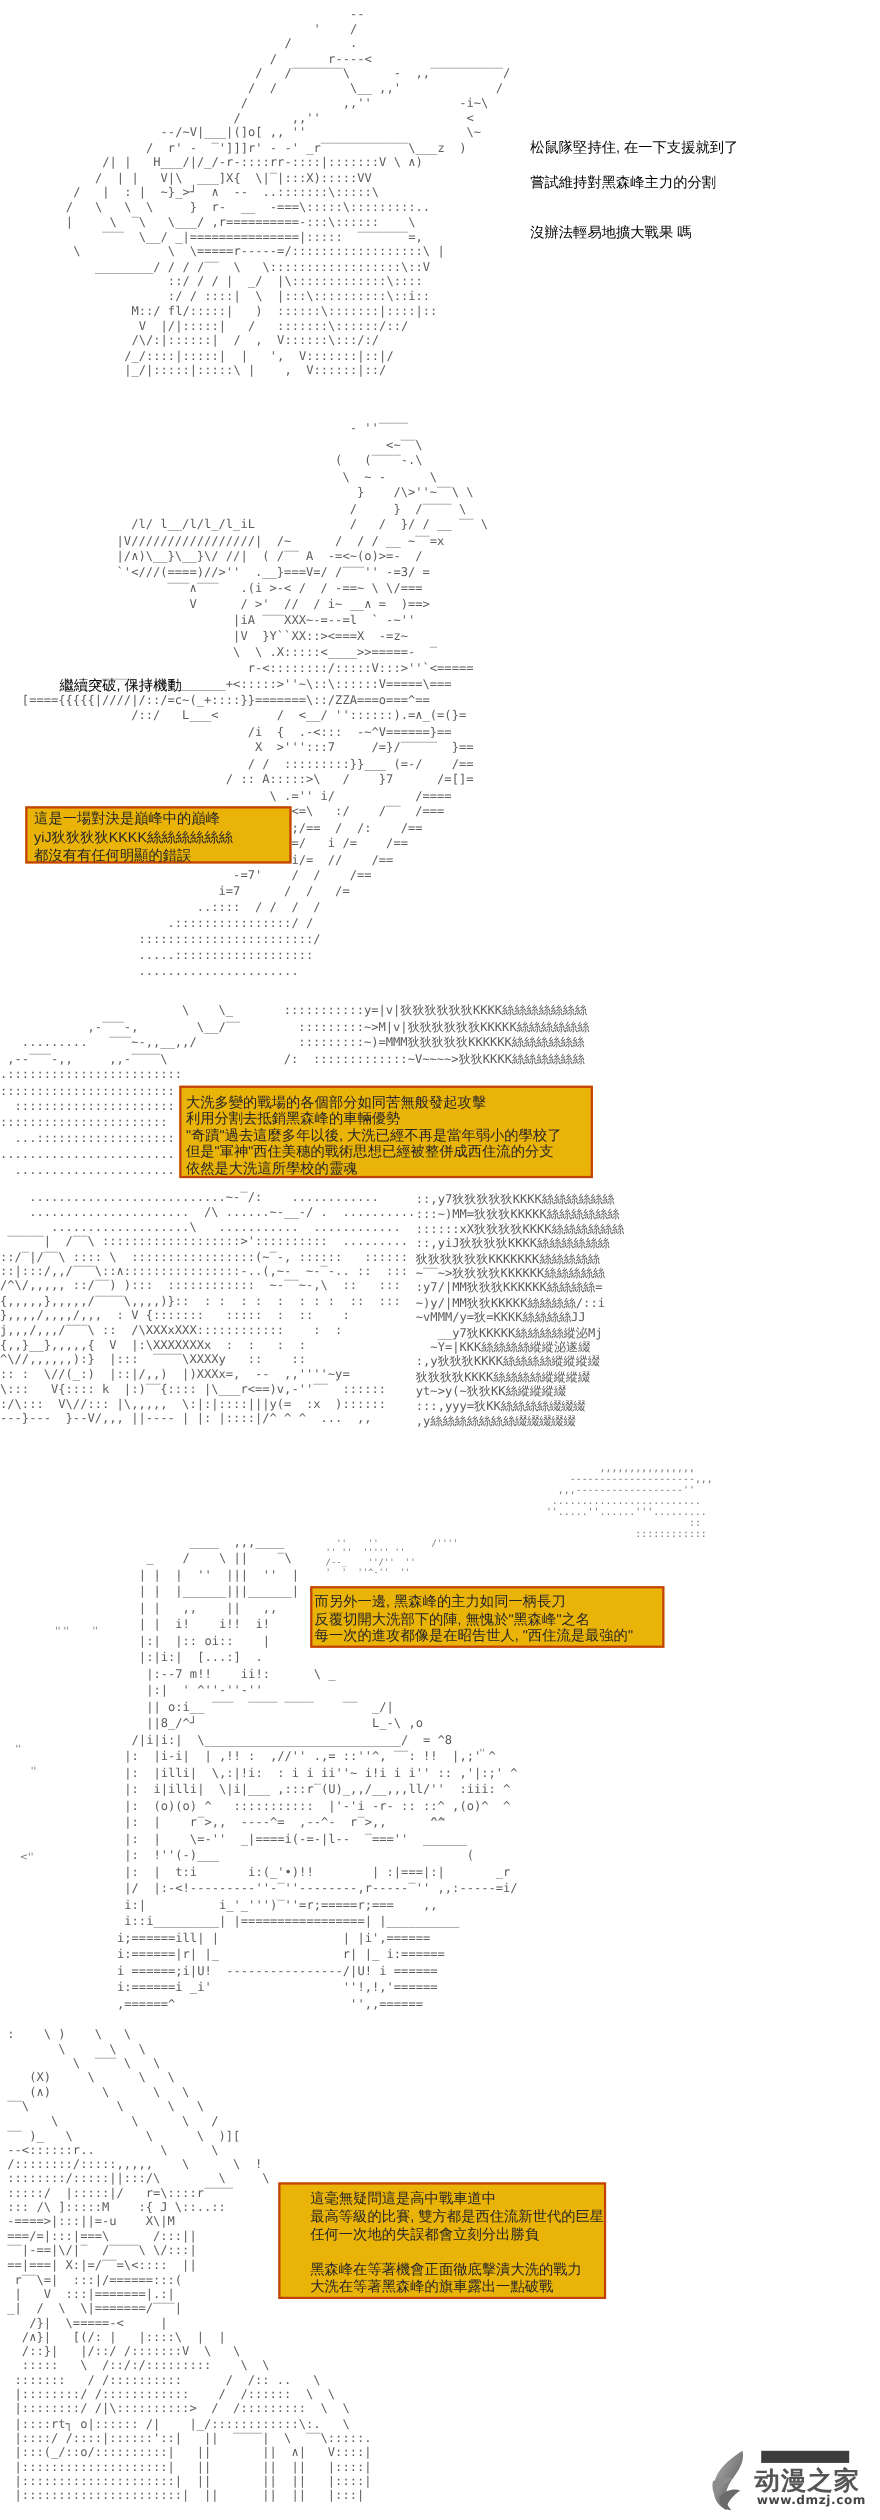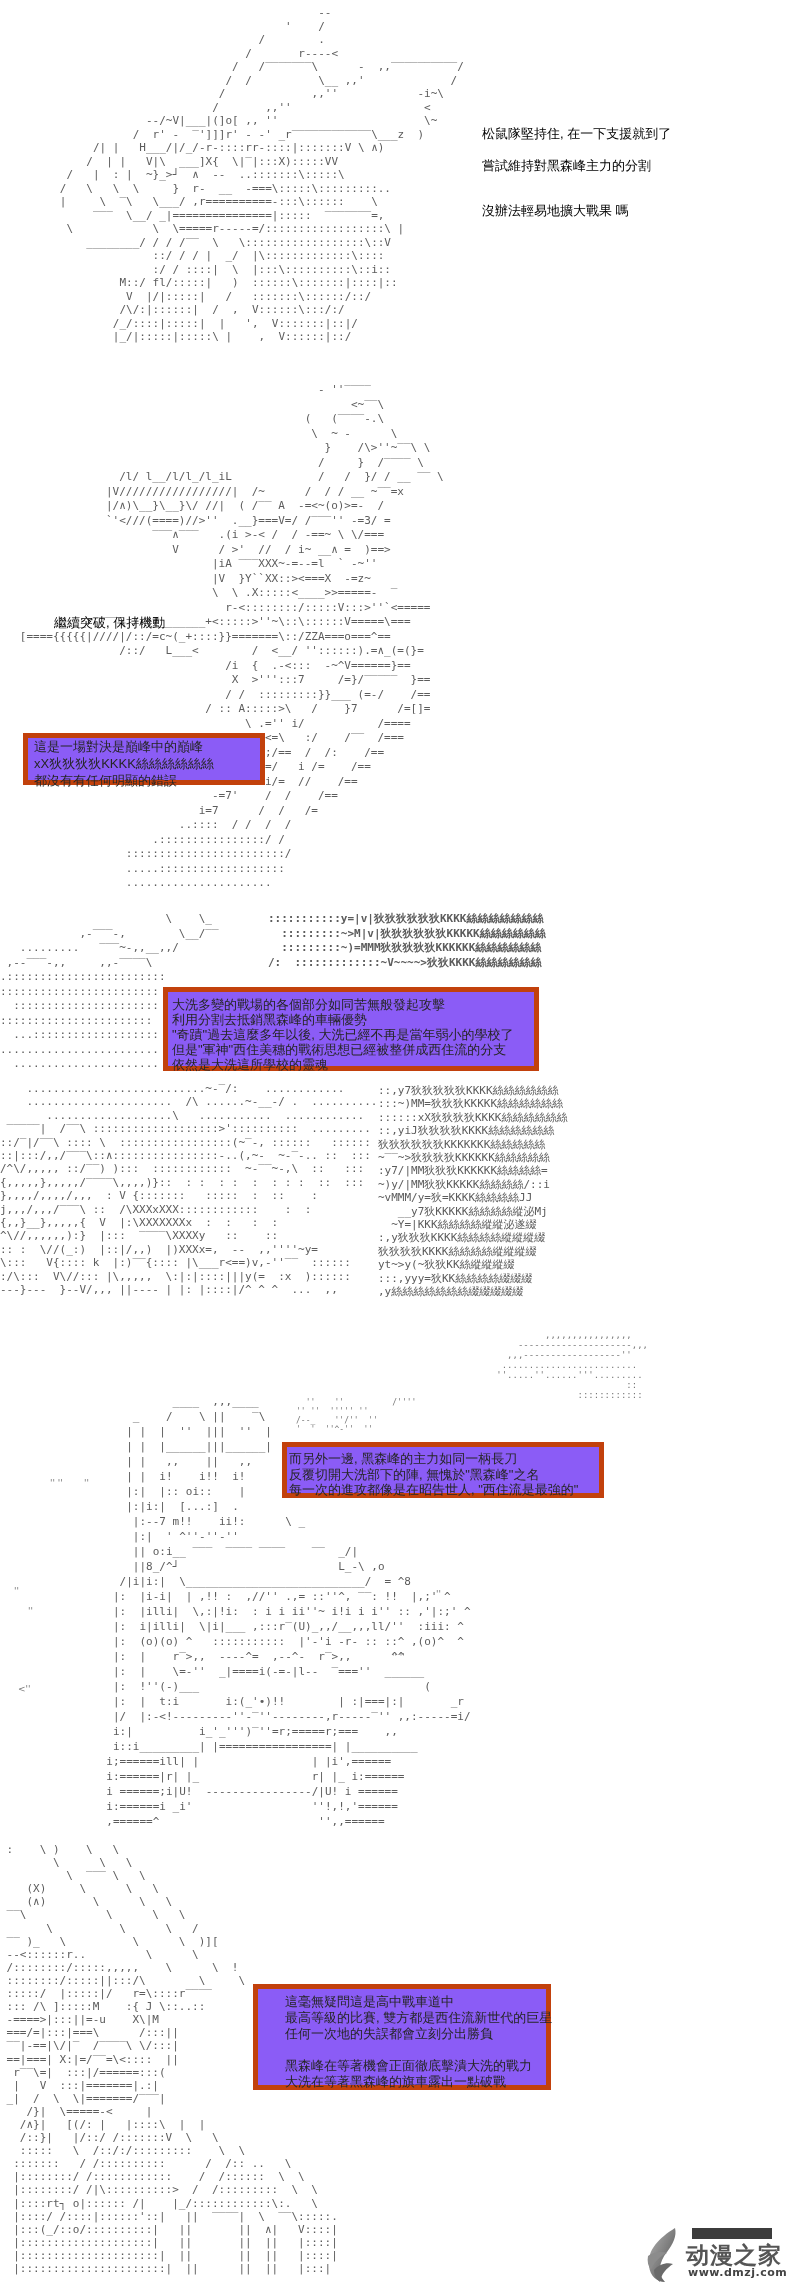--- a/index.html
+++ b/index.html
@@ -8,21 +8,21 @@
     position: absolute; margin: 0; white-space: pre;
     font-family: "DejaVu Sans Mono", monospace; font-size: 11px;
     color: #5c5c5c; letter-spacing: 0;
   }
   .art.small { font-size: 9px; color: #777; }
   .narr {
     position: absolute; white-space: nowrap;
     font-family: "Liberation Sans", sans-serif; font-size: 13px; color: #000000;
   }
   .box {
-    position: absolute; background: #8b5cf6; border: 5px solid #c2410c;
+    position: absolute; background: #eab308; border: 2px solid #c2410c;
     font-family: "Liberation Sans", sans-serif; font-size: 13px; color: #262626;
     box-sizing: border-box;
   }
   .box .ln { display: block; white-space: nowrap; }
   #box2 { left: 23px; top: 733px; width: 242px; height: 52px; padding: 0 0 0 6px; }
   #box2 .ln { height: 17px; line-height: 17px;}
   #box3 { left: 163px; top: 987px; width: 376px; height: 84px; padding: 5px 0 0 4px; }
   #box3 .ln { height: 15px; line-height: 15px; }
   #box4 { left: 282px; top: 1442px; width: 322px; height: 56px; padding: 4px 0 0 2px; }
   #box4 .ln { height: 15.5px; line-height: 15.5px; }
@@ -102,38 +102,38 @@
                                 -=7'    /  /    /==
                               i=7      /  /   /=
                            ..::::  / /  /  /
                        .::::::::::::::::/ /
                    ::::::::::::::::::::::::/
                    .....:::::::::::::::::::
                    ......................</pre>
     <div class="narr" style="left:54px; top:614px;">繼續突破, 保持機動</div>
     <div class="box" id="box2">
       <span class="ln">這是一場對決是巔峰中的巔峰</span>
-      <span class="ln">xX狄狄狄狄KKKK絲絲絲絲絲絲</span>
+      <span class="ln">yiJ狄狄狄狄KKKK絲絲絲絲絲絲</span>
       <span class="ln">都沒有有任何明顯的錯誤</span>
     </div>
   </div>
 
   <div>
     <pre class="art" style="left:0px; top:912px; line-height:14.5px;">                         \    \_
             ,-‾‾‾-,        \__/‾‾
    .........   ‾‾‾~-,,__,,/
  ,--‾‾‾-,,     ,,-‾‾‾‾\
 .::::::::::::::::::::::::
 ::::::::::::::::::::::::
   ::::::::::::::::::::::
 :::::::::::::::::::::::
   ...:::::::::::::::::::
 ........................
   ......................</pre>
-    <pre class="art" style="left:268px; top:912px; line-height:14.5px;font-weight:bold;">:::::::::::y=|v|狄狄狄狄狄狄KKKK絲絲絲絲絲絲絲
+    <pre class="art" style="left:258px; top:912px; line-height:14.5px;">:::::::::::y=|v|狄狄狄狄狄狄KKKK絲絲絲絲絲絲絲
   :::::::::~&gt;M|v|狄狄狄狄狄狄KKKKK絲絲絲絲絲絲
   :::::::::~)=MMM狄狄狄狄狄KKKKKK絲絲絲絲絲絲
 /:  :::::::::::::~V~~~~&gt;狄狄KKKK絲絲絲絲絲絲</pre>
     <pre class="art" style="left:0px; top:1082px; line-height:13.4px;">    ...........................~-‾/:    ............
     ......................  /\ ......~-__-/ .  ..........
        ...................\   ...........  ............
  ‾‾‾‾‾|  /‾‾\ :::::::::::::::::::&gt;'::::::::::  .........
 ::/‾|/‾‾\ :::: \  :::::::::::::::::(~‾-, ::::::   ::::::
 ::|:::/,,/‾‾‾\::∧::::::::::::::::-..(,~-  ~-‾-.. ::  :::
 /^\/,,,,, ::/‾‾) ):::  ::::::::::::  ~-‾‾~-,\  ::   :::

